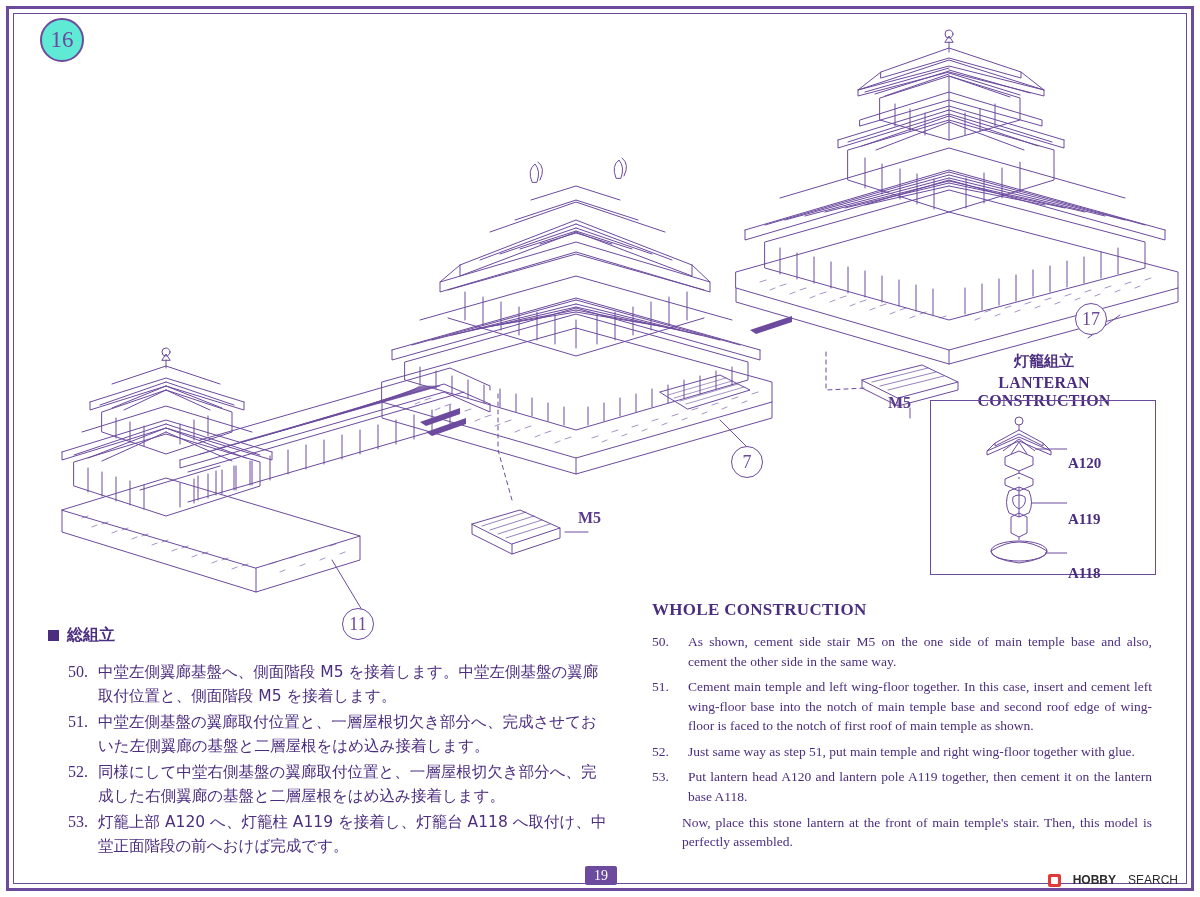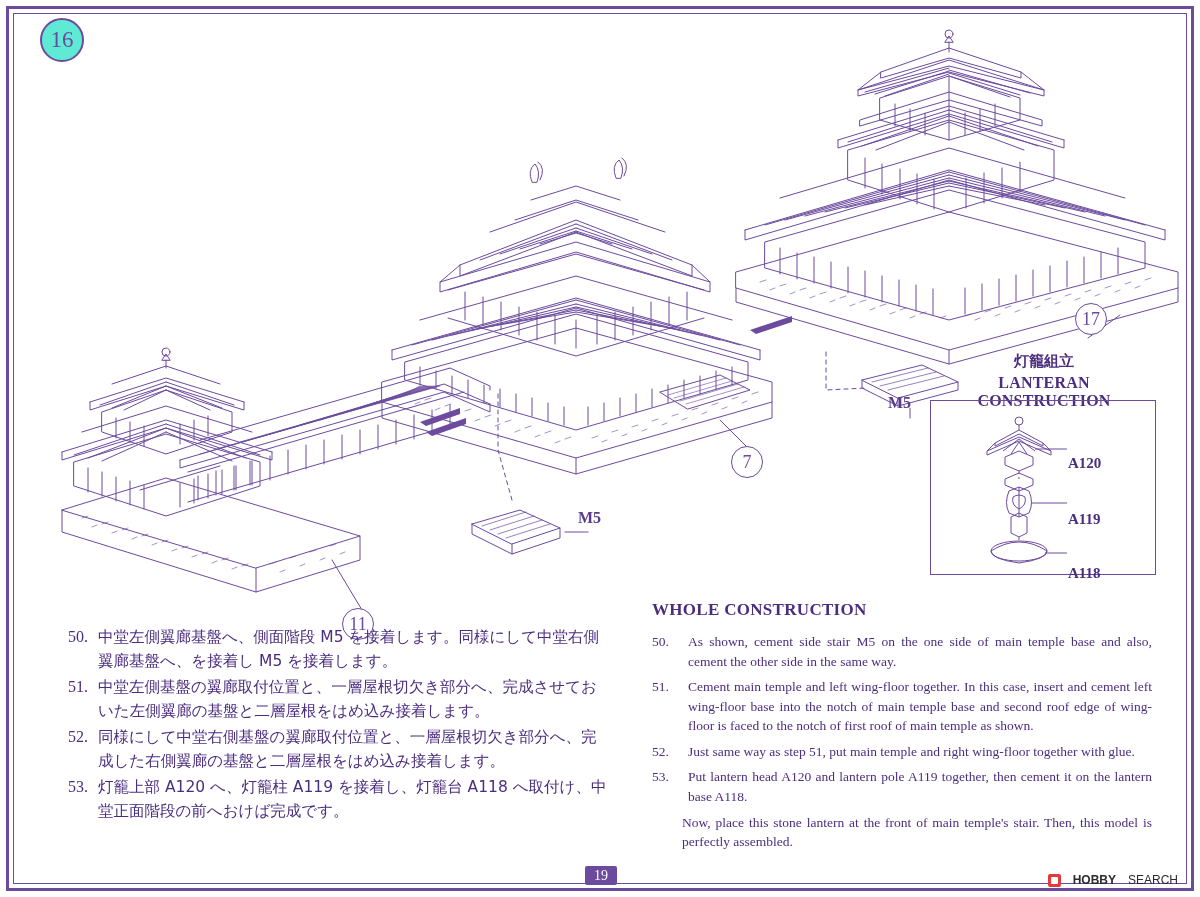--- a/index.html
+++ b/index.html
@@ -453,23 +453,27 @@
           <path d="M114 152 L136 152"></path>
         </g>
       </svg>
     </div>
   </div>
   <div class="part-label" id="plabel-a120">A120</div>
   <div class="part-label" id="plabel-a119">A119</div>
   <div class="part-label" id="plabel-a118">A118</div>
 
   <div id="jp-block">
+    <div id="jp-heading">
+      <span class="sq"></span>
+      <span>総組立</span>
+    </div>
     <div class="jp-item">
       <div class="jp-num">50.</div>
-      <div class="jp-text">中堂左側翼廊基盤へ、側面階段 M5 を接着します。同様にして中堂右側翼廊基盤へ、を接着し M5 を接着します。</div>
+      <div class="jp-text">中堂左側翼廊基盤へ、側面階段 M5 を接着します。中堂左側基盤の翼廊取付位置と、側面階段 M5 を接着します。</div>
     </div>
     <div class="jp-item">
       <div class="jp-num">51.</div>
       <div class="jp-text">中堂左側基盤の翼廊取付位置と、一層屋根切欠き部分へ、完成させておいた左側翼廊の基盤と二層屋根をはめ込み接着します。</div>
     </div>
     <div class="jp-item">
       <div class="jp-num">52.</div>
       <div class="jp-text">同様にして中堂右側基盤の翼廊取付位置と、一層屋根切欠き部分へ、完成した右側翼廊の基盤と二層屋根をはめ込み接着します。</div>
     </div>
     <div class="jp-item">

